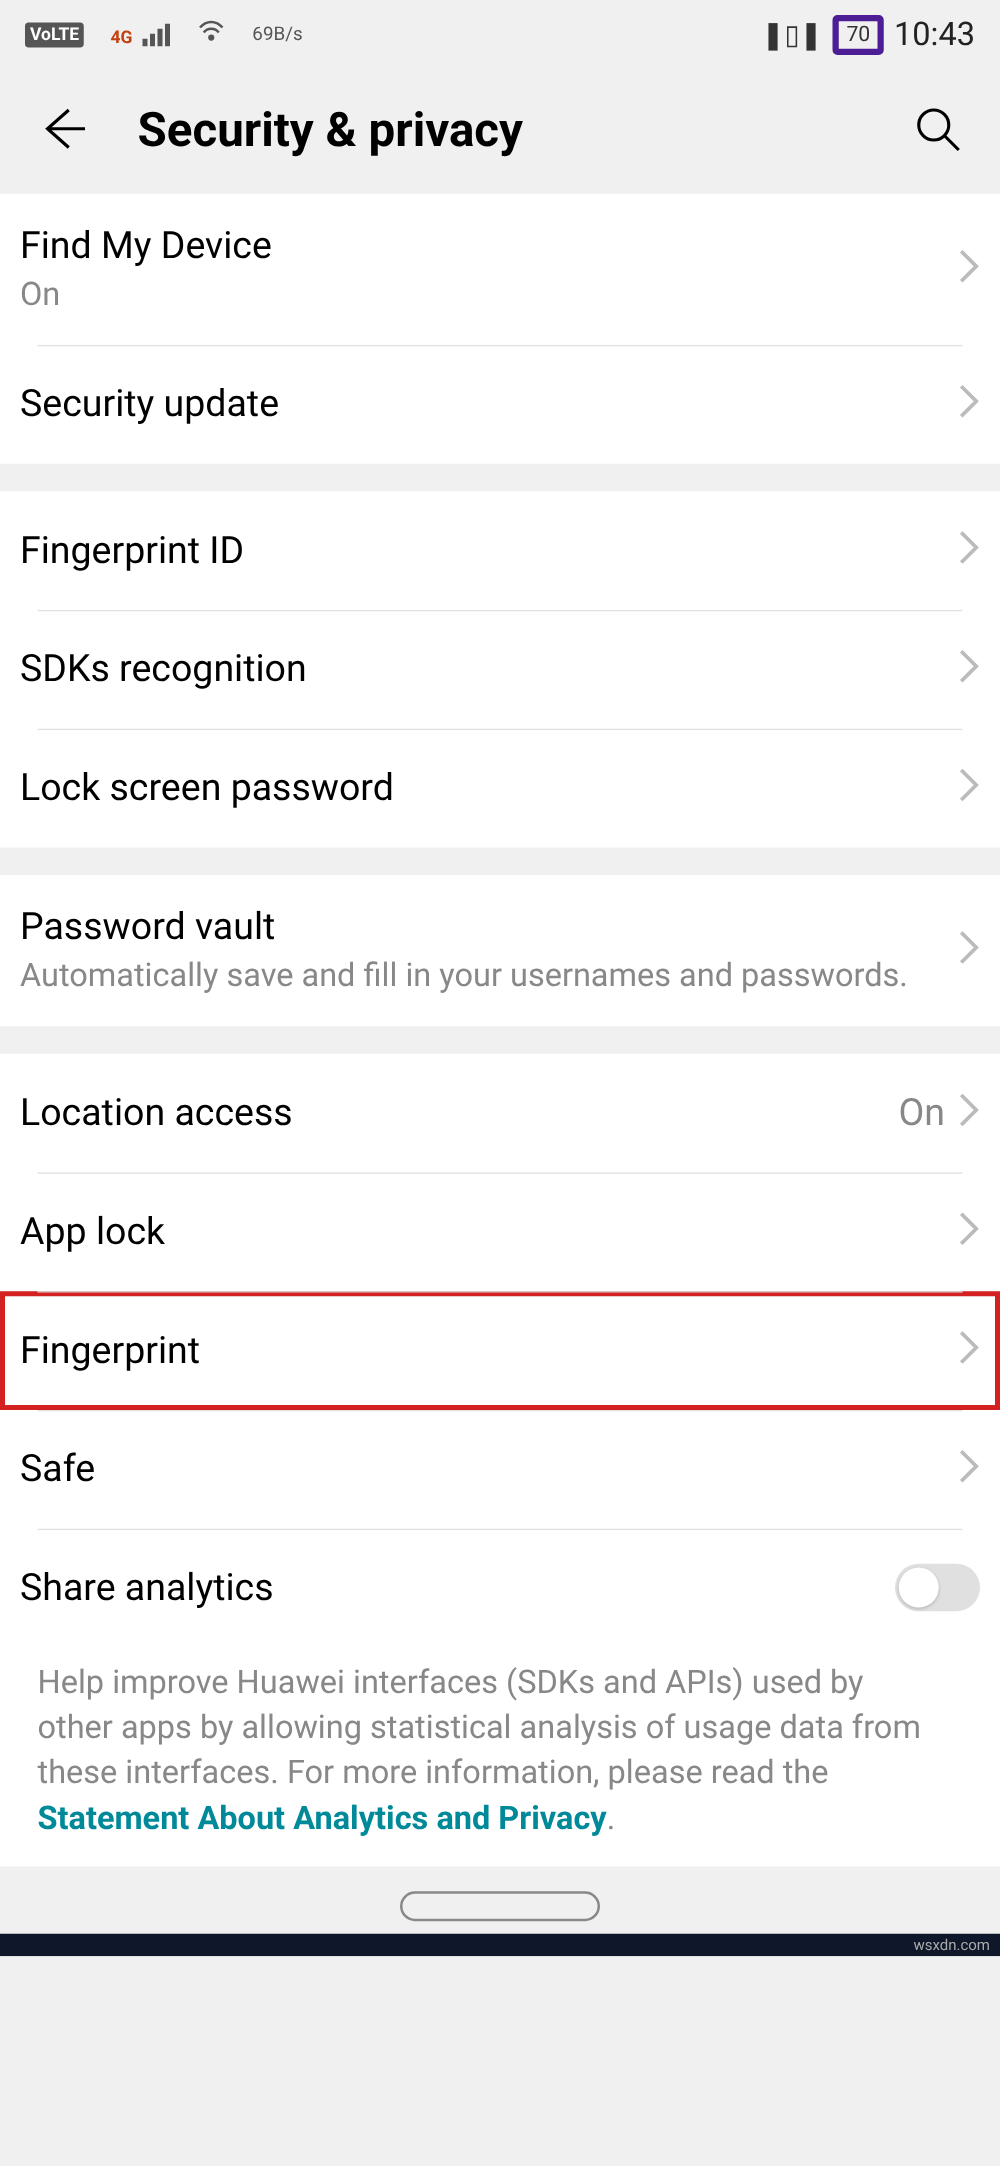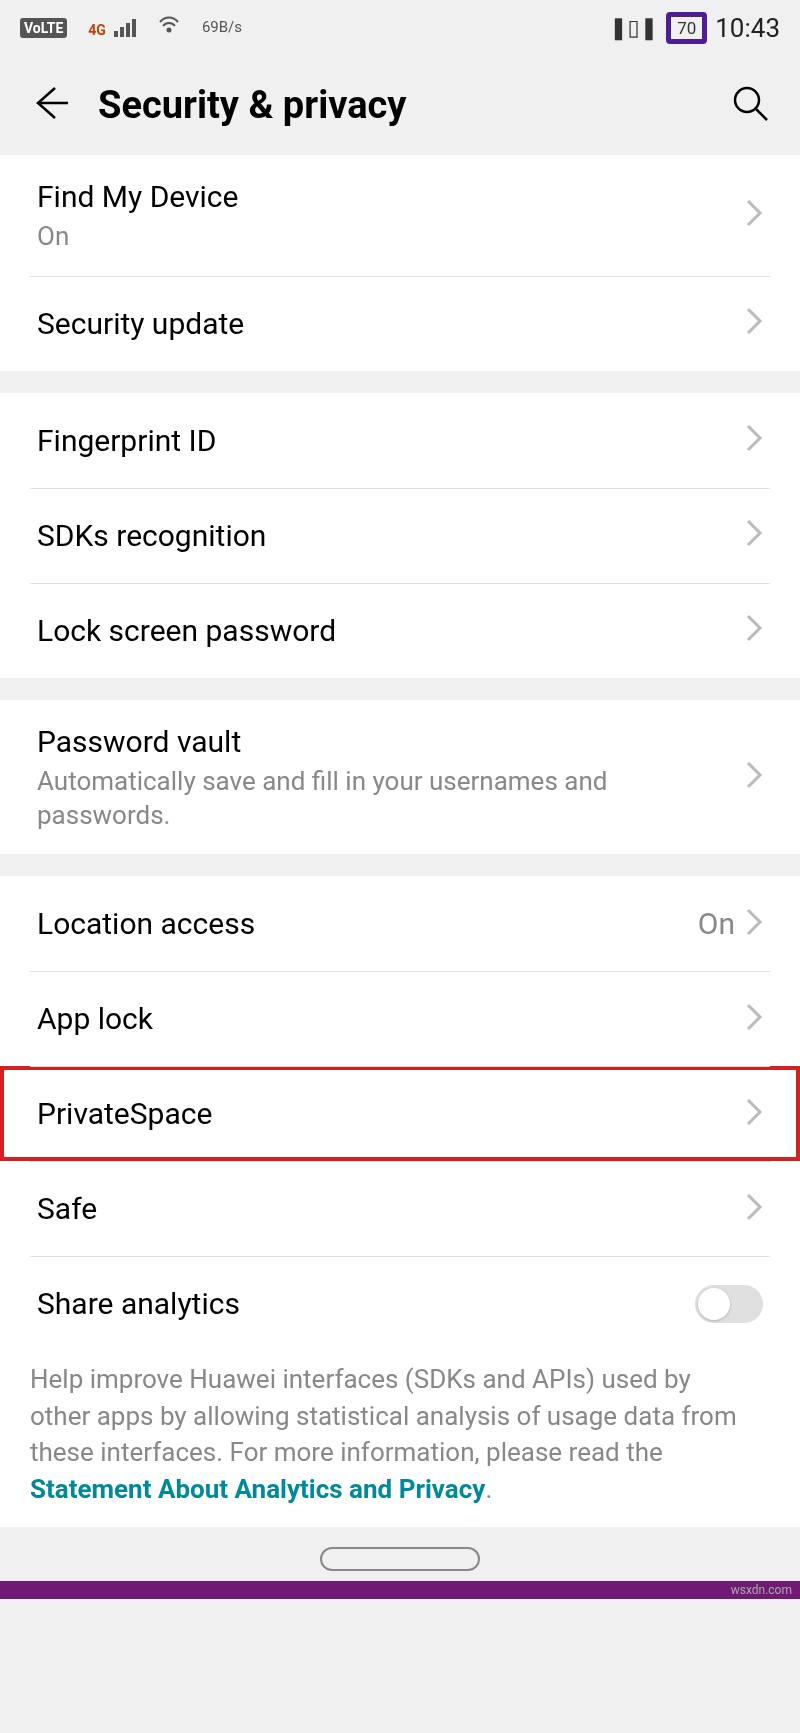--- a/index.html
+++ b/index.html
@@ -57,42 +57,42 @@
     .status-time {
       font-size: 26px;
       color: #222;
     }
     .header {
       height: 100px;
       display: flex;
       align-items: center;
       padding: 0 30px;
       background: #f0f0f0;
-      gap: 28px;
+      gap: 40px;
     }
     .header-title {
       font-size: 38px;
       font-weight: bold;
       flex: 1;
     }
     .back-arrow svg, .search-icon svg {
       width: 40px;
       height: 40px;
       stroke: #000;
       stroke-width: 2.5;
       fill: none;
     }
     .group {
       background: #fff;
       margin-bottom: 22px;
     }
     .row {
       display: flex;
       align-items: center;
-      padding: 22px 37px;
+      padding: 22px 16px;
       position: relative;
       min-height: 95px;
     }
     .row + .row::before {
       content: "";
       position: absolute;
       top: 0;
       left: 30px;
       right: 30px;
       height: 1px;
@@ -163,21 +163,21 @@
       height: 24px;
       border: 2px solid #888;
       border-radius: 12px;
       margin: 20px auto 10px auto;
     }
     .footer-watermark {
       text-align: right;
       font-size: 12px;
       color: #aaa;
       padding: 2px 8px;
-      background: #701a75;
+      background: #0f172a;
     }
     .signal-icons {
       display: flex;
       align-items: flex-end;
       gap: 8px;
       color: #c2410c;
     }
     .sig4g {
       font-size: 14px;
       font-weight: bold;
@@ -321,21 +321,21 @@
   <div class="row">
     <div class="row-content">
         <div class="row-title">App lock</div>
       </div>
     <span class="chevron"><svg viewBox="0 0 18 30">
           <path d="M3 3 L15 15 L3 27"></path>
         </svg></span>
   </div>
   <div class="row highlighted">
     <div class="row-content">
-        <div class="row-title">PrivateSpace</div>
+        <div class="row-title">Fingerprint</div>
       </div>
     <span class="chevron"><svg viewBox="0 0 18 30">
           <path d="M3 3 L15 15 L3 27"></path>
         </svg></span>
   </div>
   <div class="row">
     <div class="row-content">
         <div class="row-title">Safe</div>
       </div>
     <span class="chevron"><svg viewBox="0 0 18 30">

